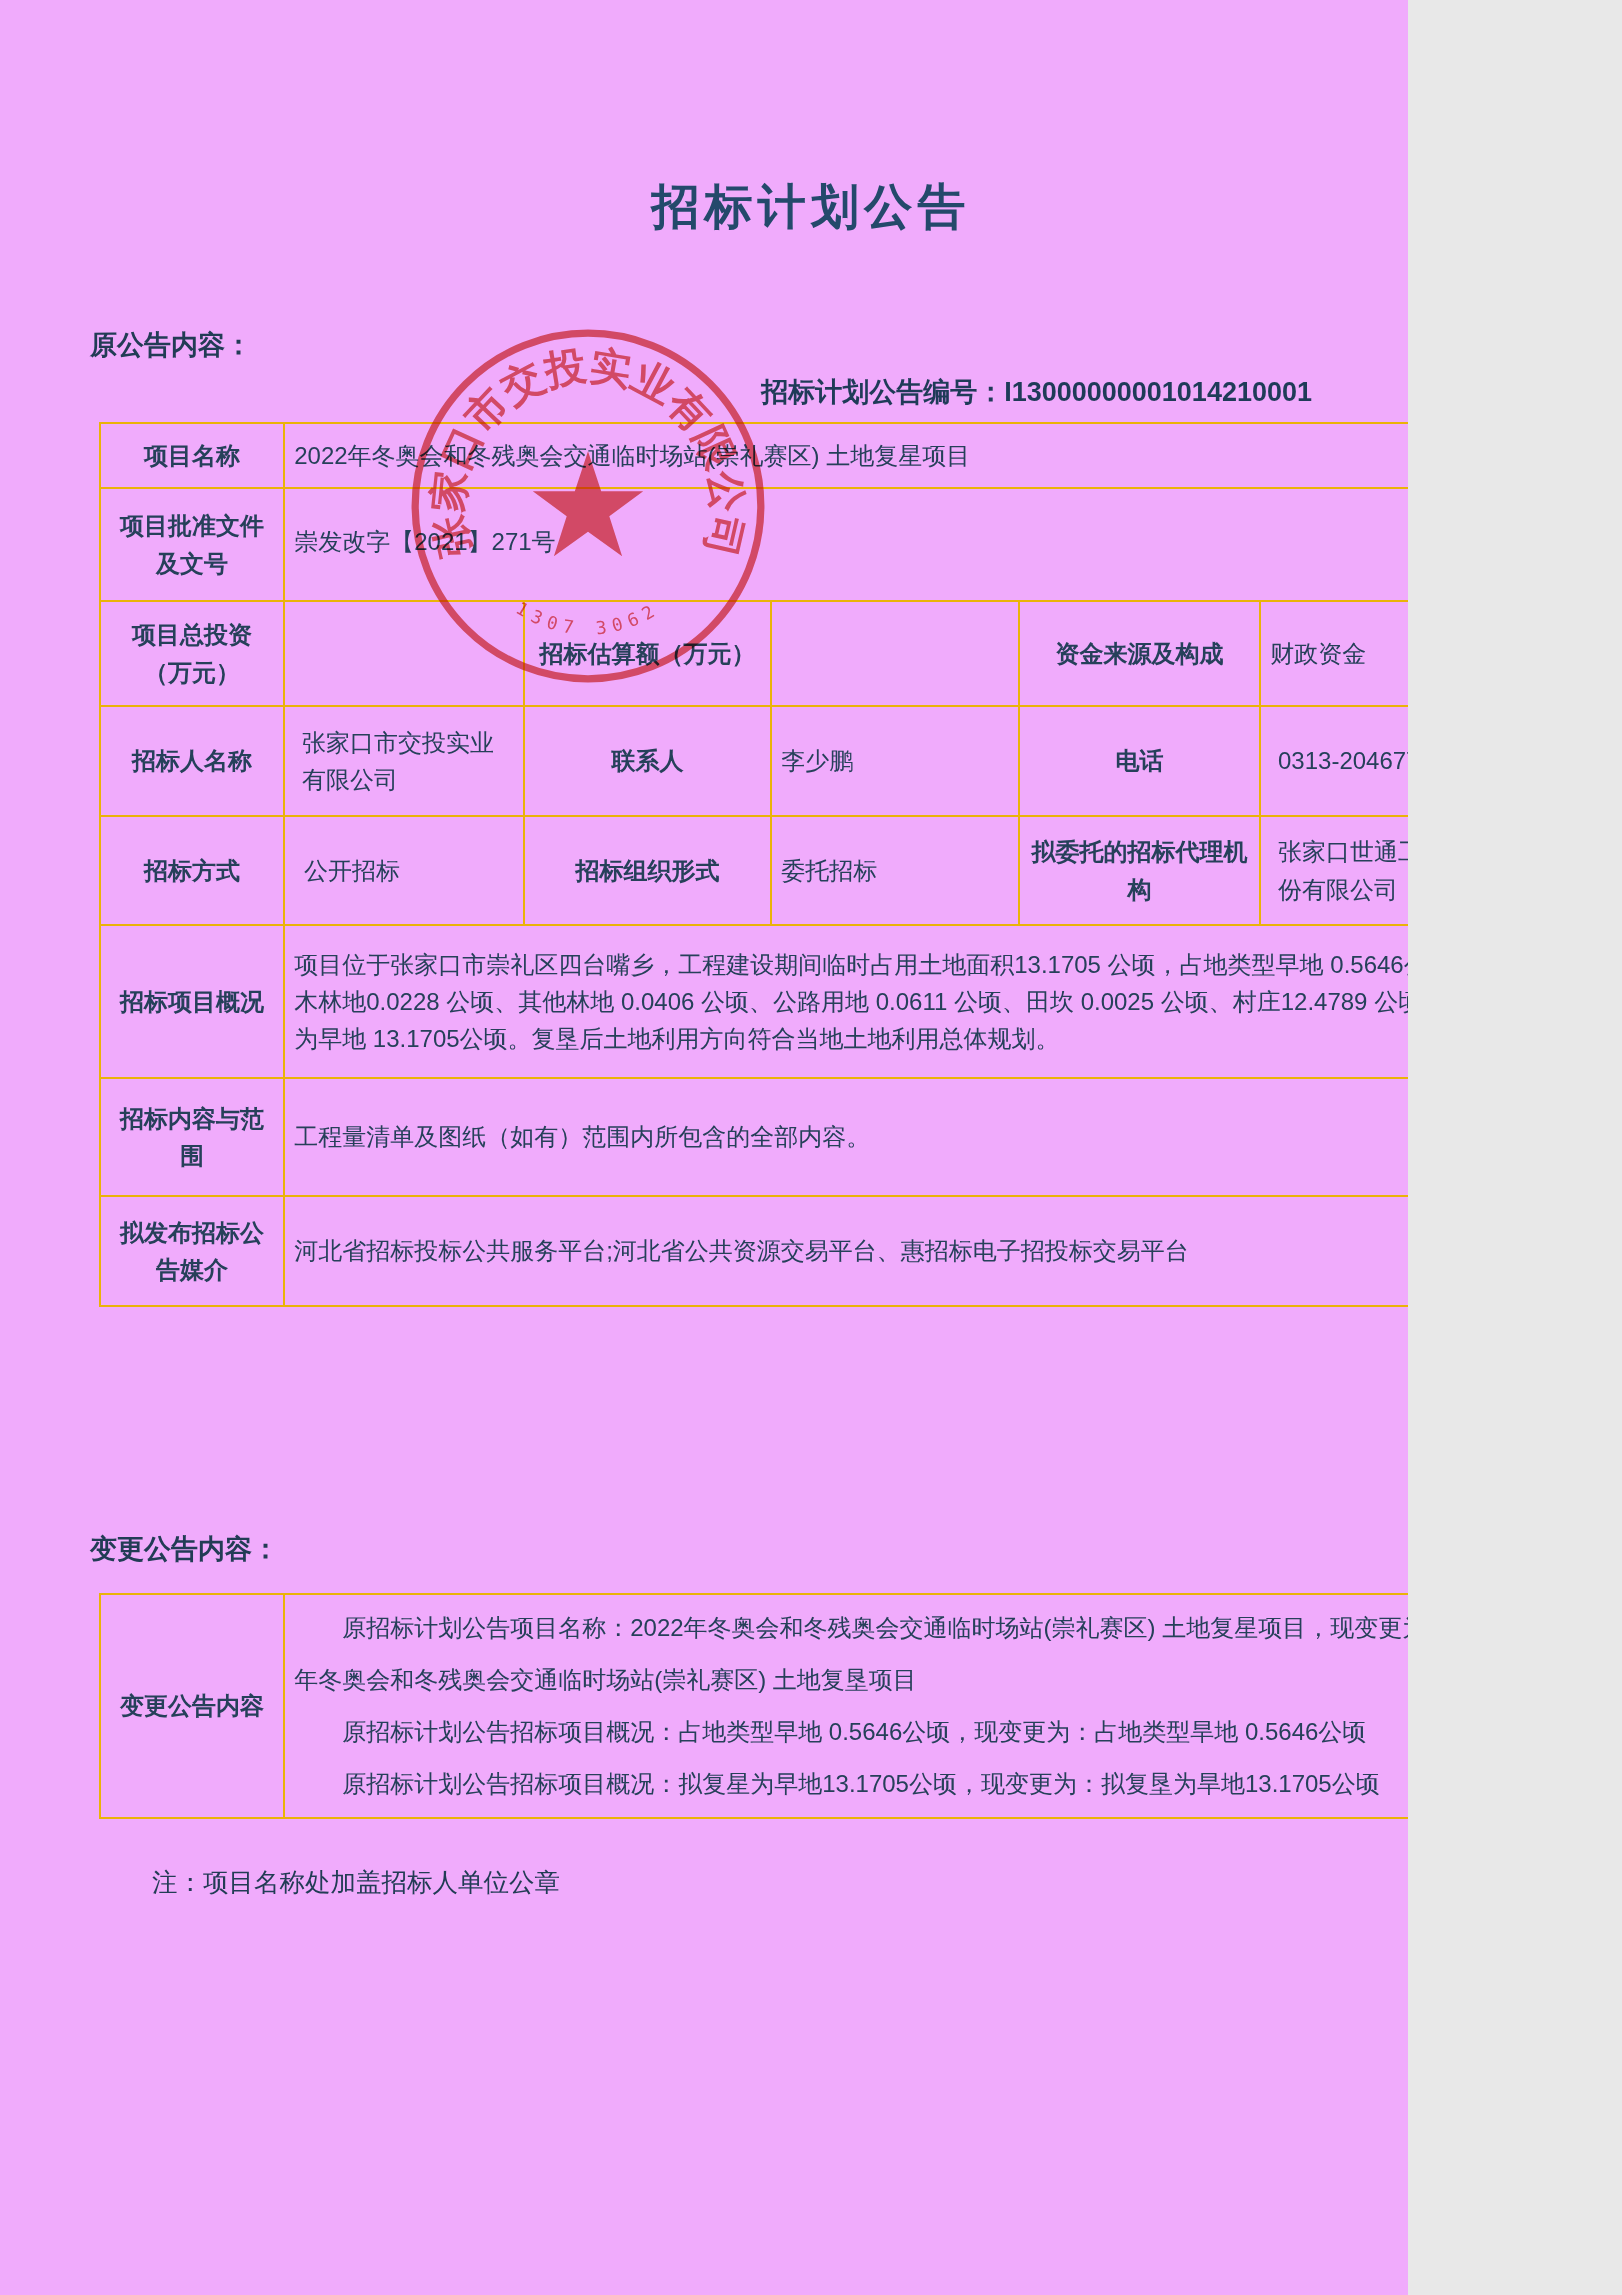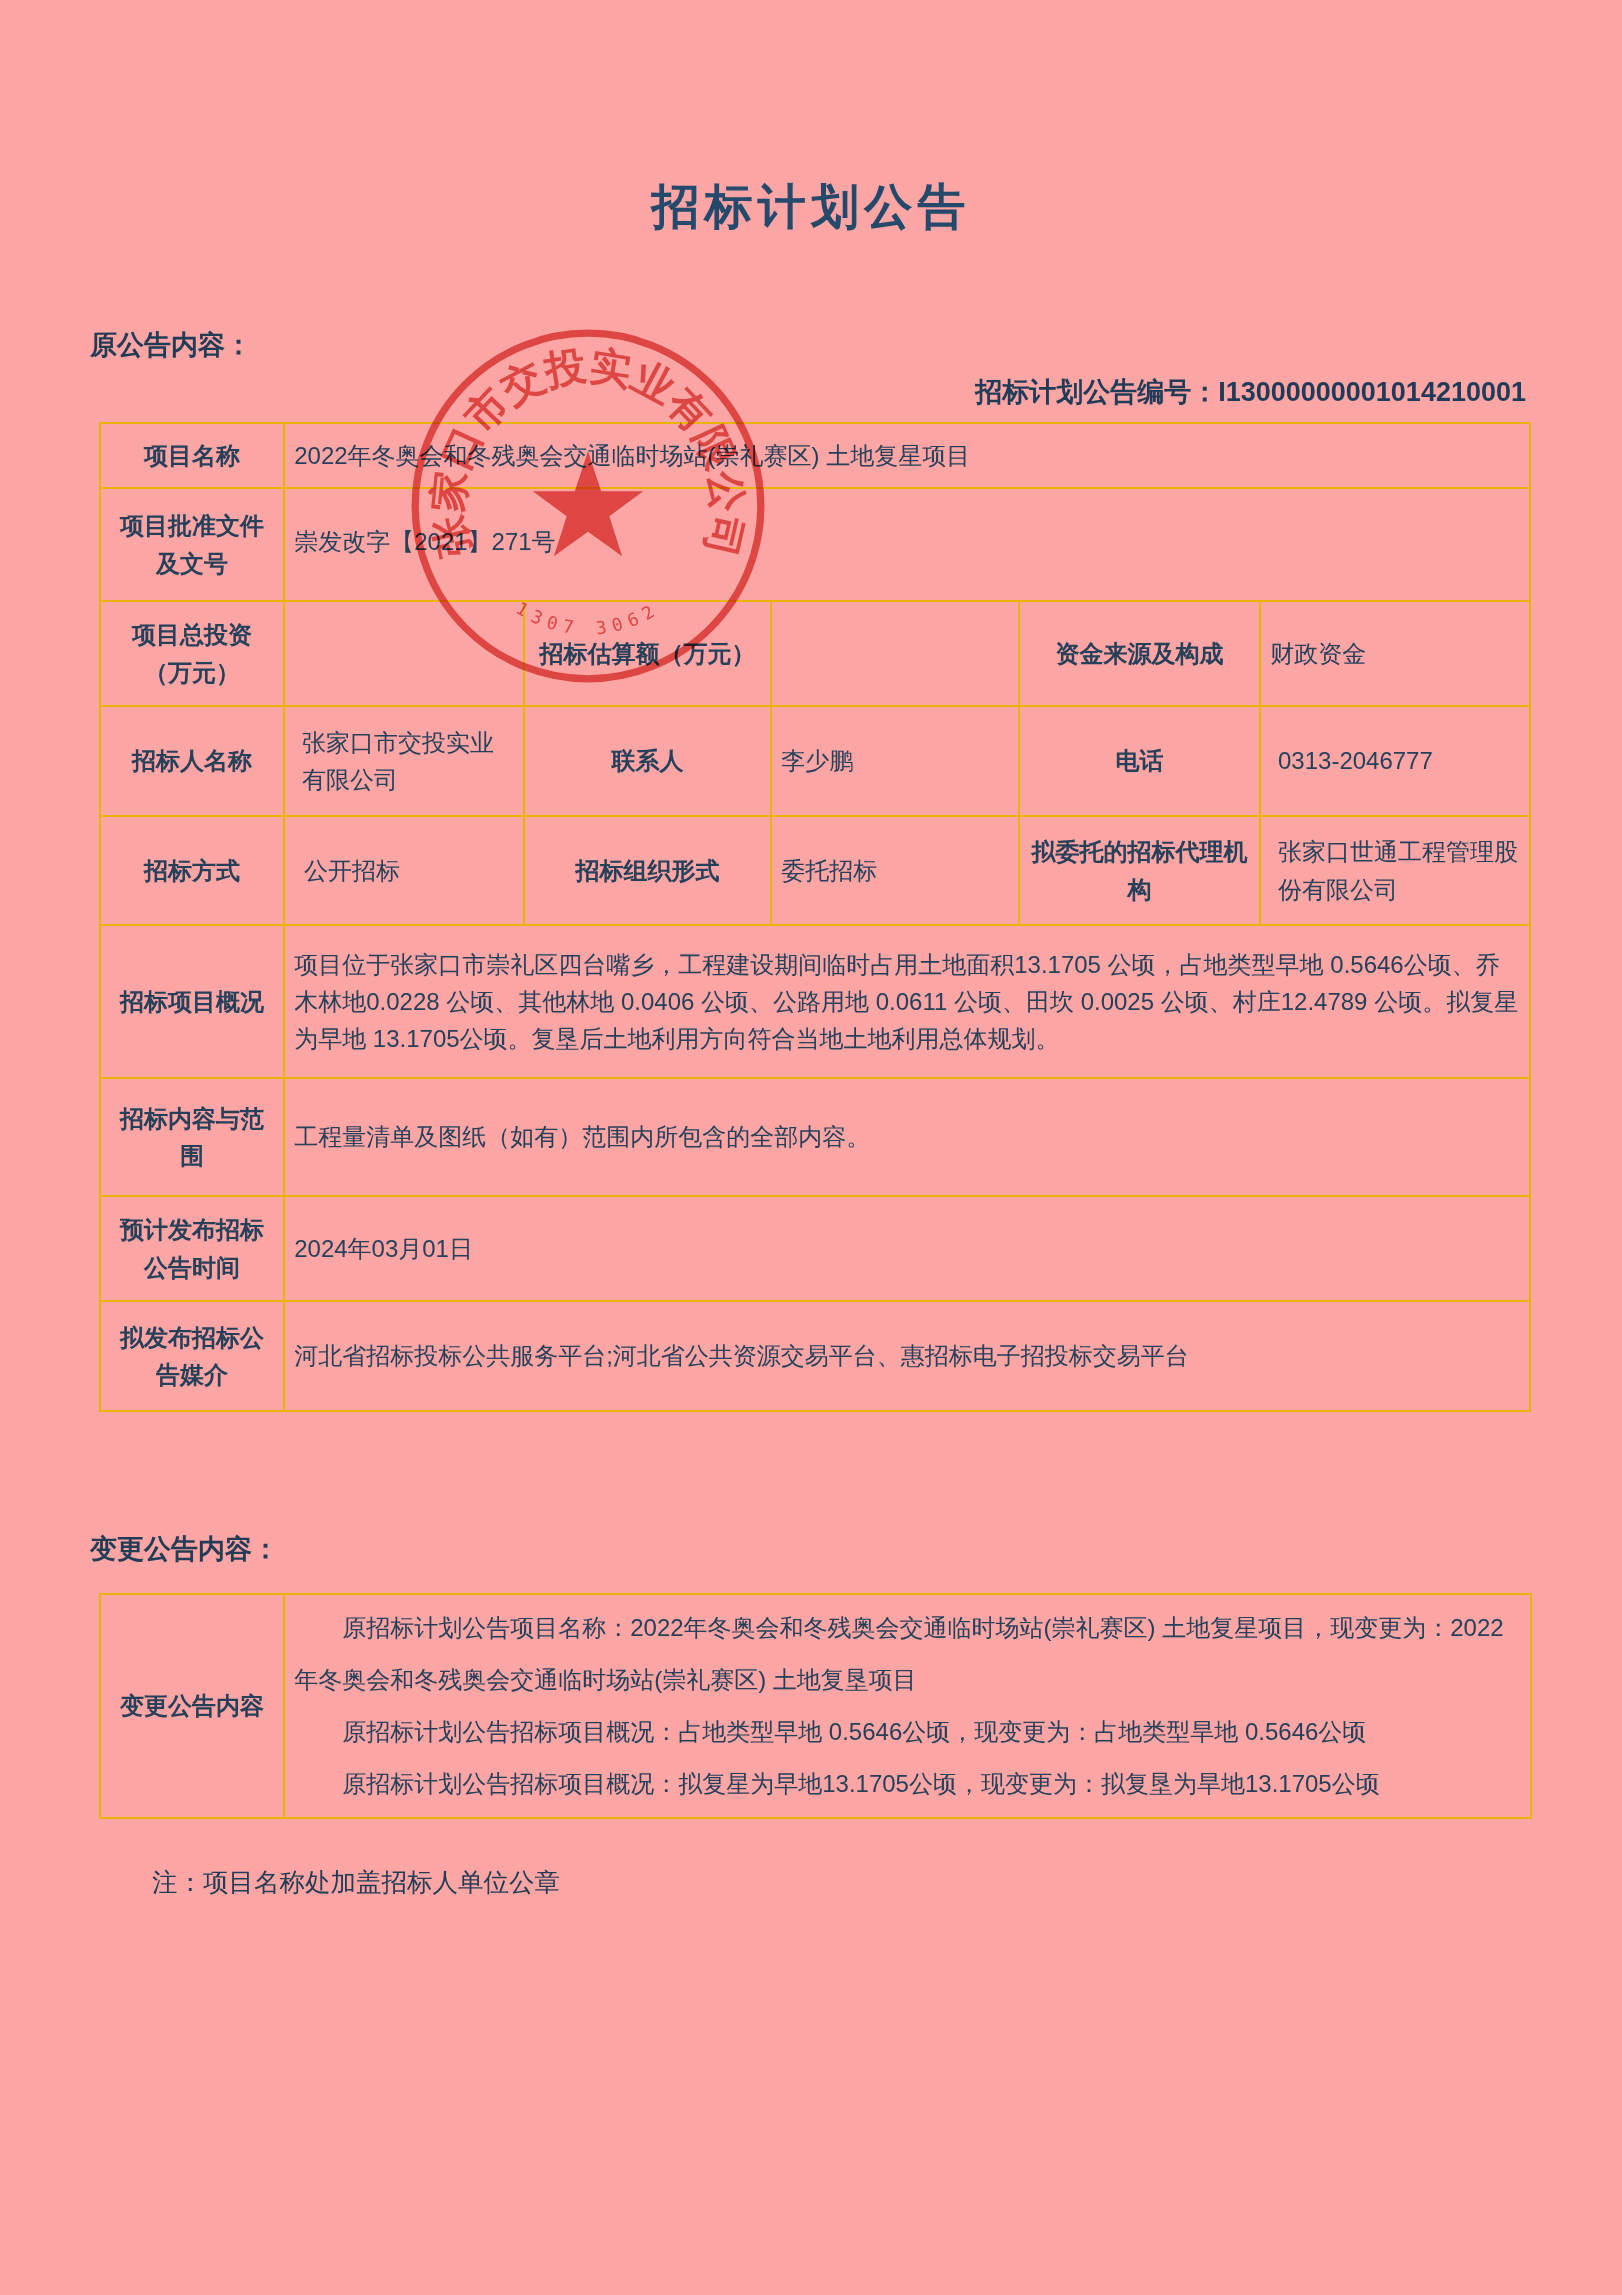--- a/index.html
+++ b/index.html
@@ -1,19 +1,19 @@
 <!DOCTYPE html>
 <html style="font-size:10.5px"><head>
 <meta charset="utf-8">
 <style>
   html,body{margin:0;padding:0;background:#e8e8e8;}
   .page{
     position:relative;
-    width:1622px;height:2295px;
-    background:#fca5a5;
+    width:1408px;height:2295px;
+    background:#f0abfc;
     font-family:"Liberation Sans","DejaVu Sans",sans-serif;
     color:#26405a;
     overflow:hidden;
   }
   .doc-title{
     position:absolute;top:175px;left:0;width:1622px;
     text-align:center;
     font-size:48px;font-weight:bold;letter-spacing:5.2px;
     color:#24496b;
   }
@@ -122,24 +122,20 @@
       <td class="val" style="padding-left:17px">张家口世通工程管理股份有限公司</td>
     </tr>
     <tr style="height:153px">
       <td class="lbl">招标项目概况</td>
       <td class="val para" colspan="5">项目位于张家口市崇礼区四台嘴乡，工程建设期间临时占用土地面积13.1705 公顷，占地类型早地 0.5646公顷、乔木林地0.0228 公顷、其他林地 0.0406 公顷、公路用地 0.0611 公顷、田坎 0.0025 公顷、村庄12.4789 公顷。拟复星为早地 13.1705公顷。复垦后土地利用方向符合当地土地利用总体规划。</td>
     </tr>
     <tr style="height:118px">
       <td class="lbl">招标内容与范围</td>
       <td class="val" colspan="5">工程量清单及图纸（如有）范围内所包含的全部内容。</td>
     </tr>
-    <tr style="height:105px">
-      <td class="lbl">预计发布招标公告时间</td>
-      <td class="val" colspan="5">2024年03月01日</td>
-    </tr>
     <tr style="height:110px">
       <td class="lbl">拟发布招标公告媒介</td>
       <td class="val" colspan="5">河北省招标投标公共服务平台;河北省公共资源交易平台、惠招标电子招投标交易平台</td>
     </tr>
   </tbody>
     </table>
 
   <div class="section-label change-label">变更公告内容：</div>
 
   <table class="doc-table t2">

